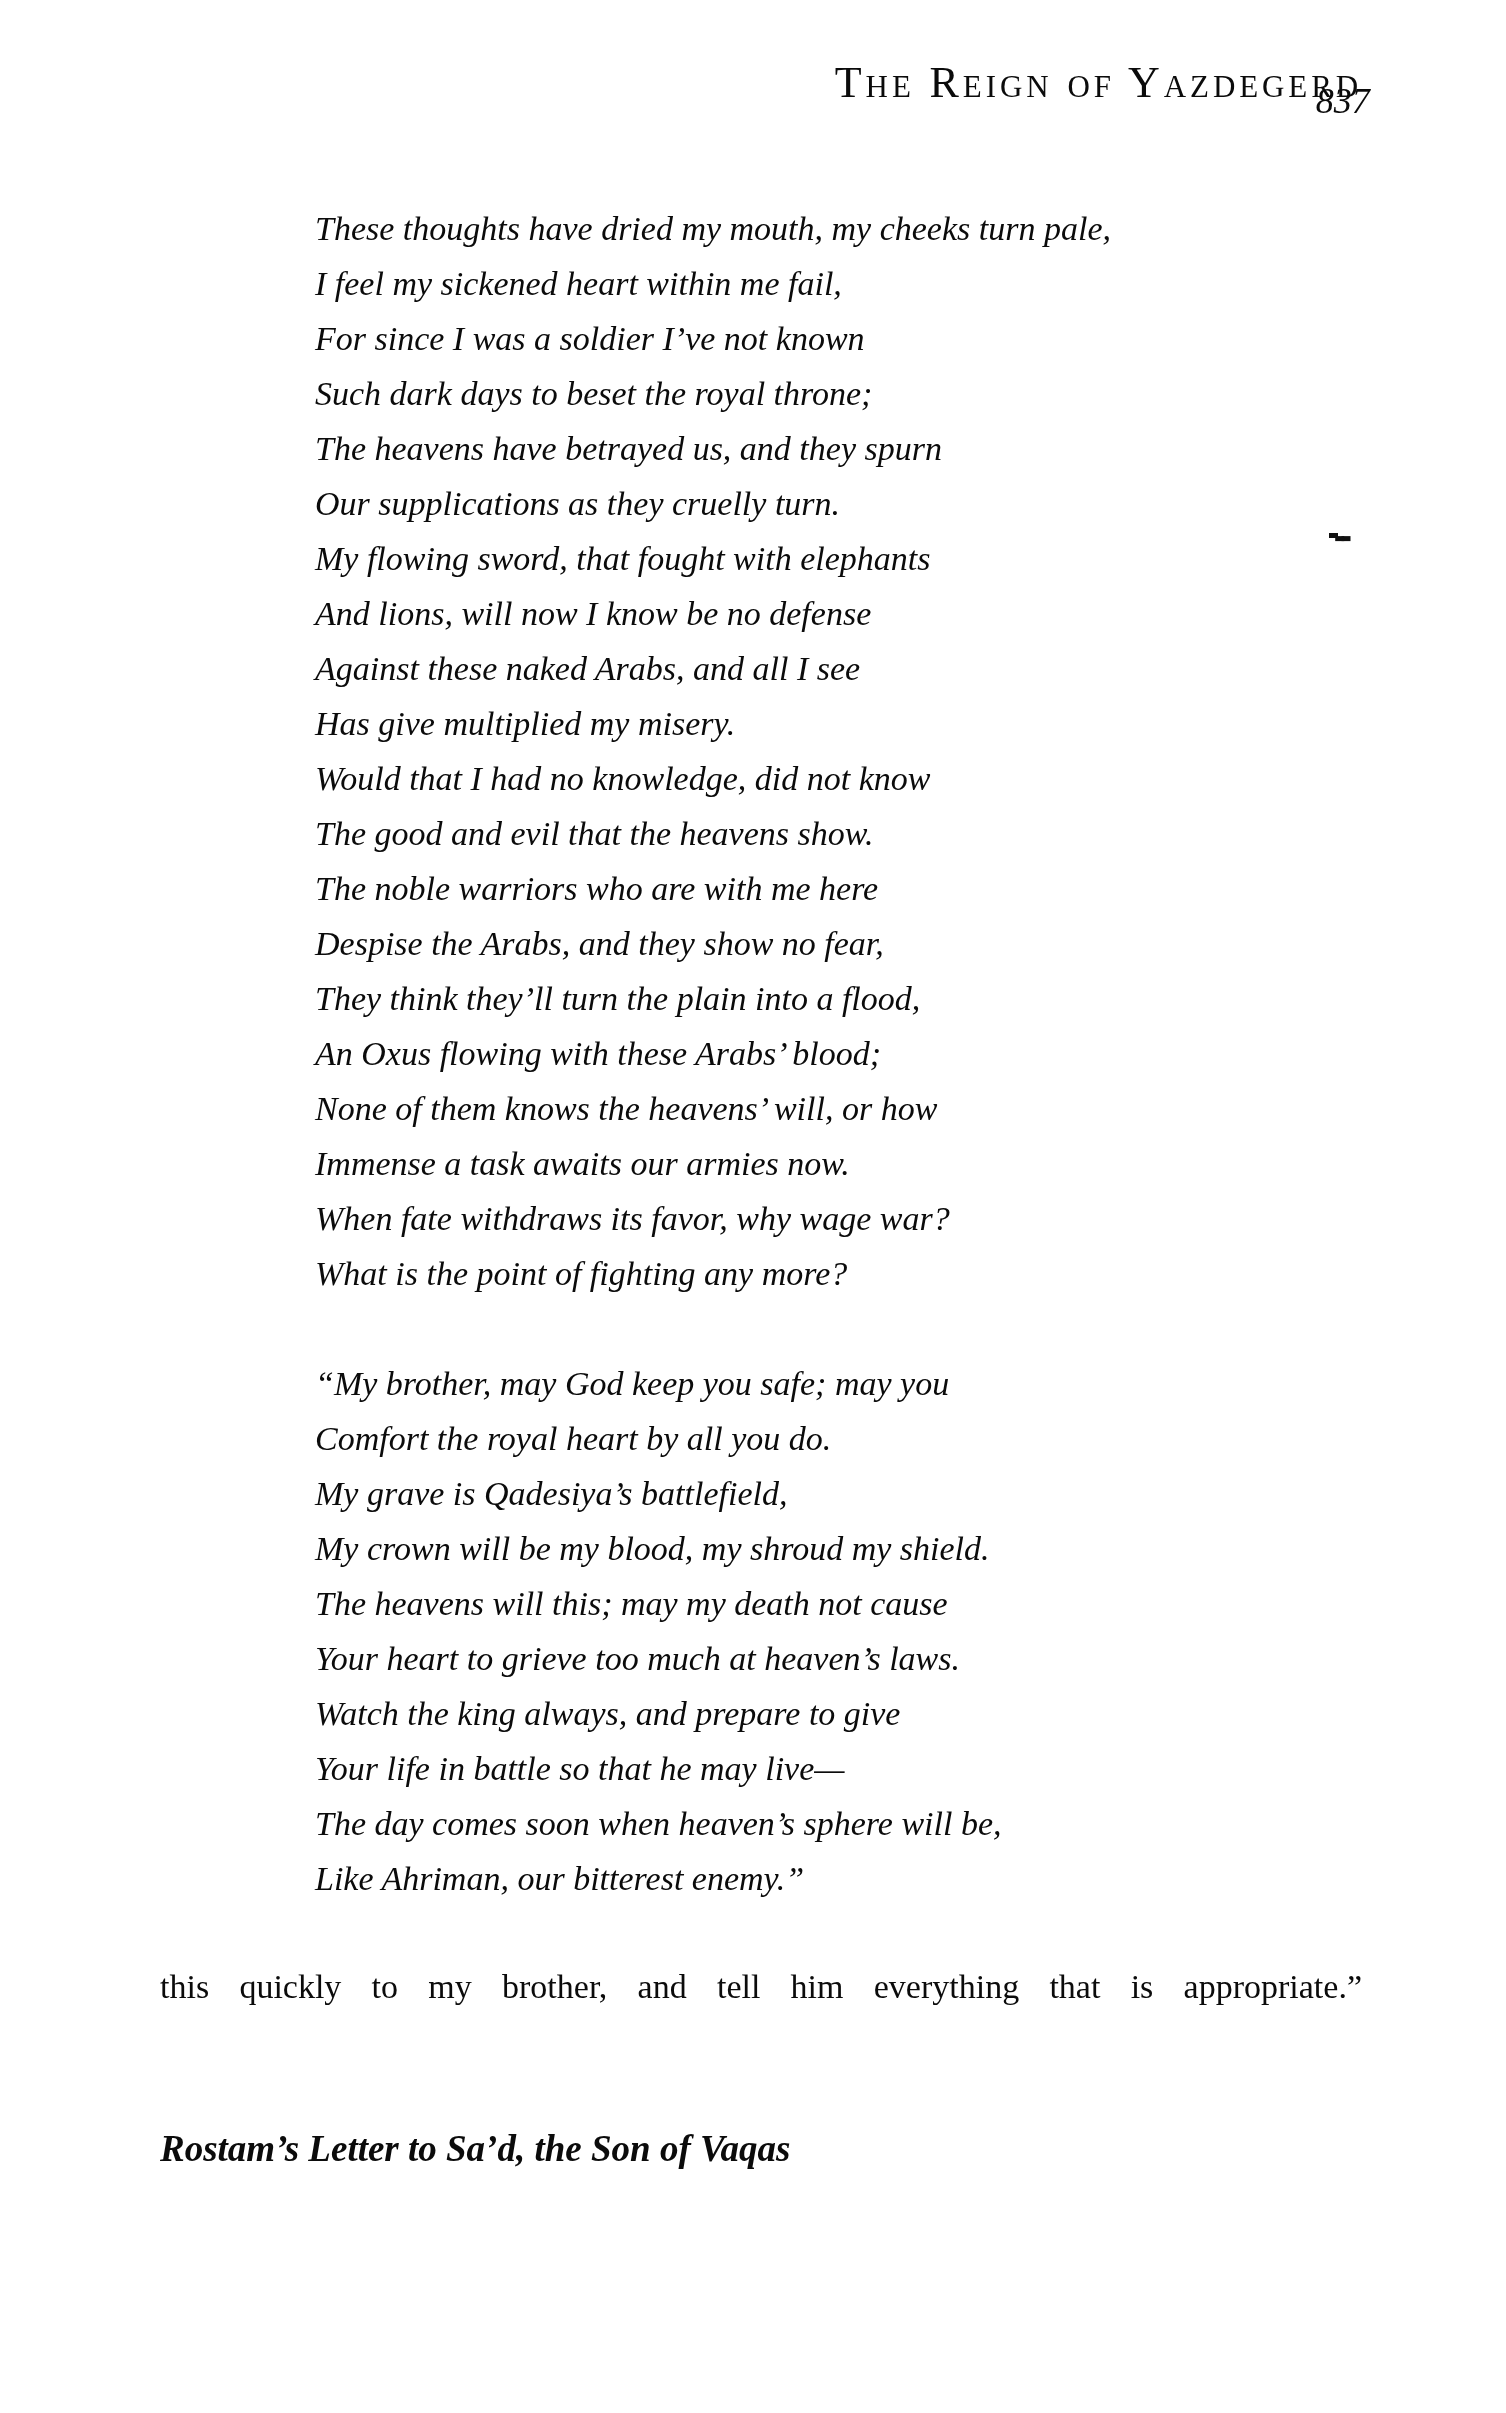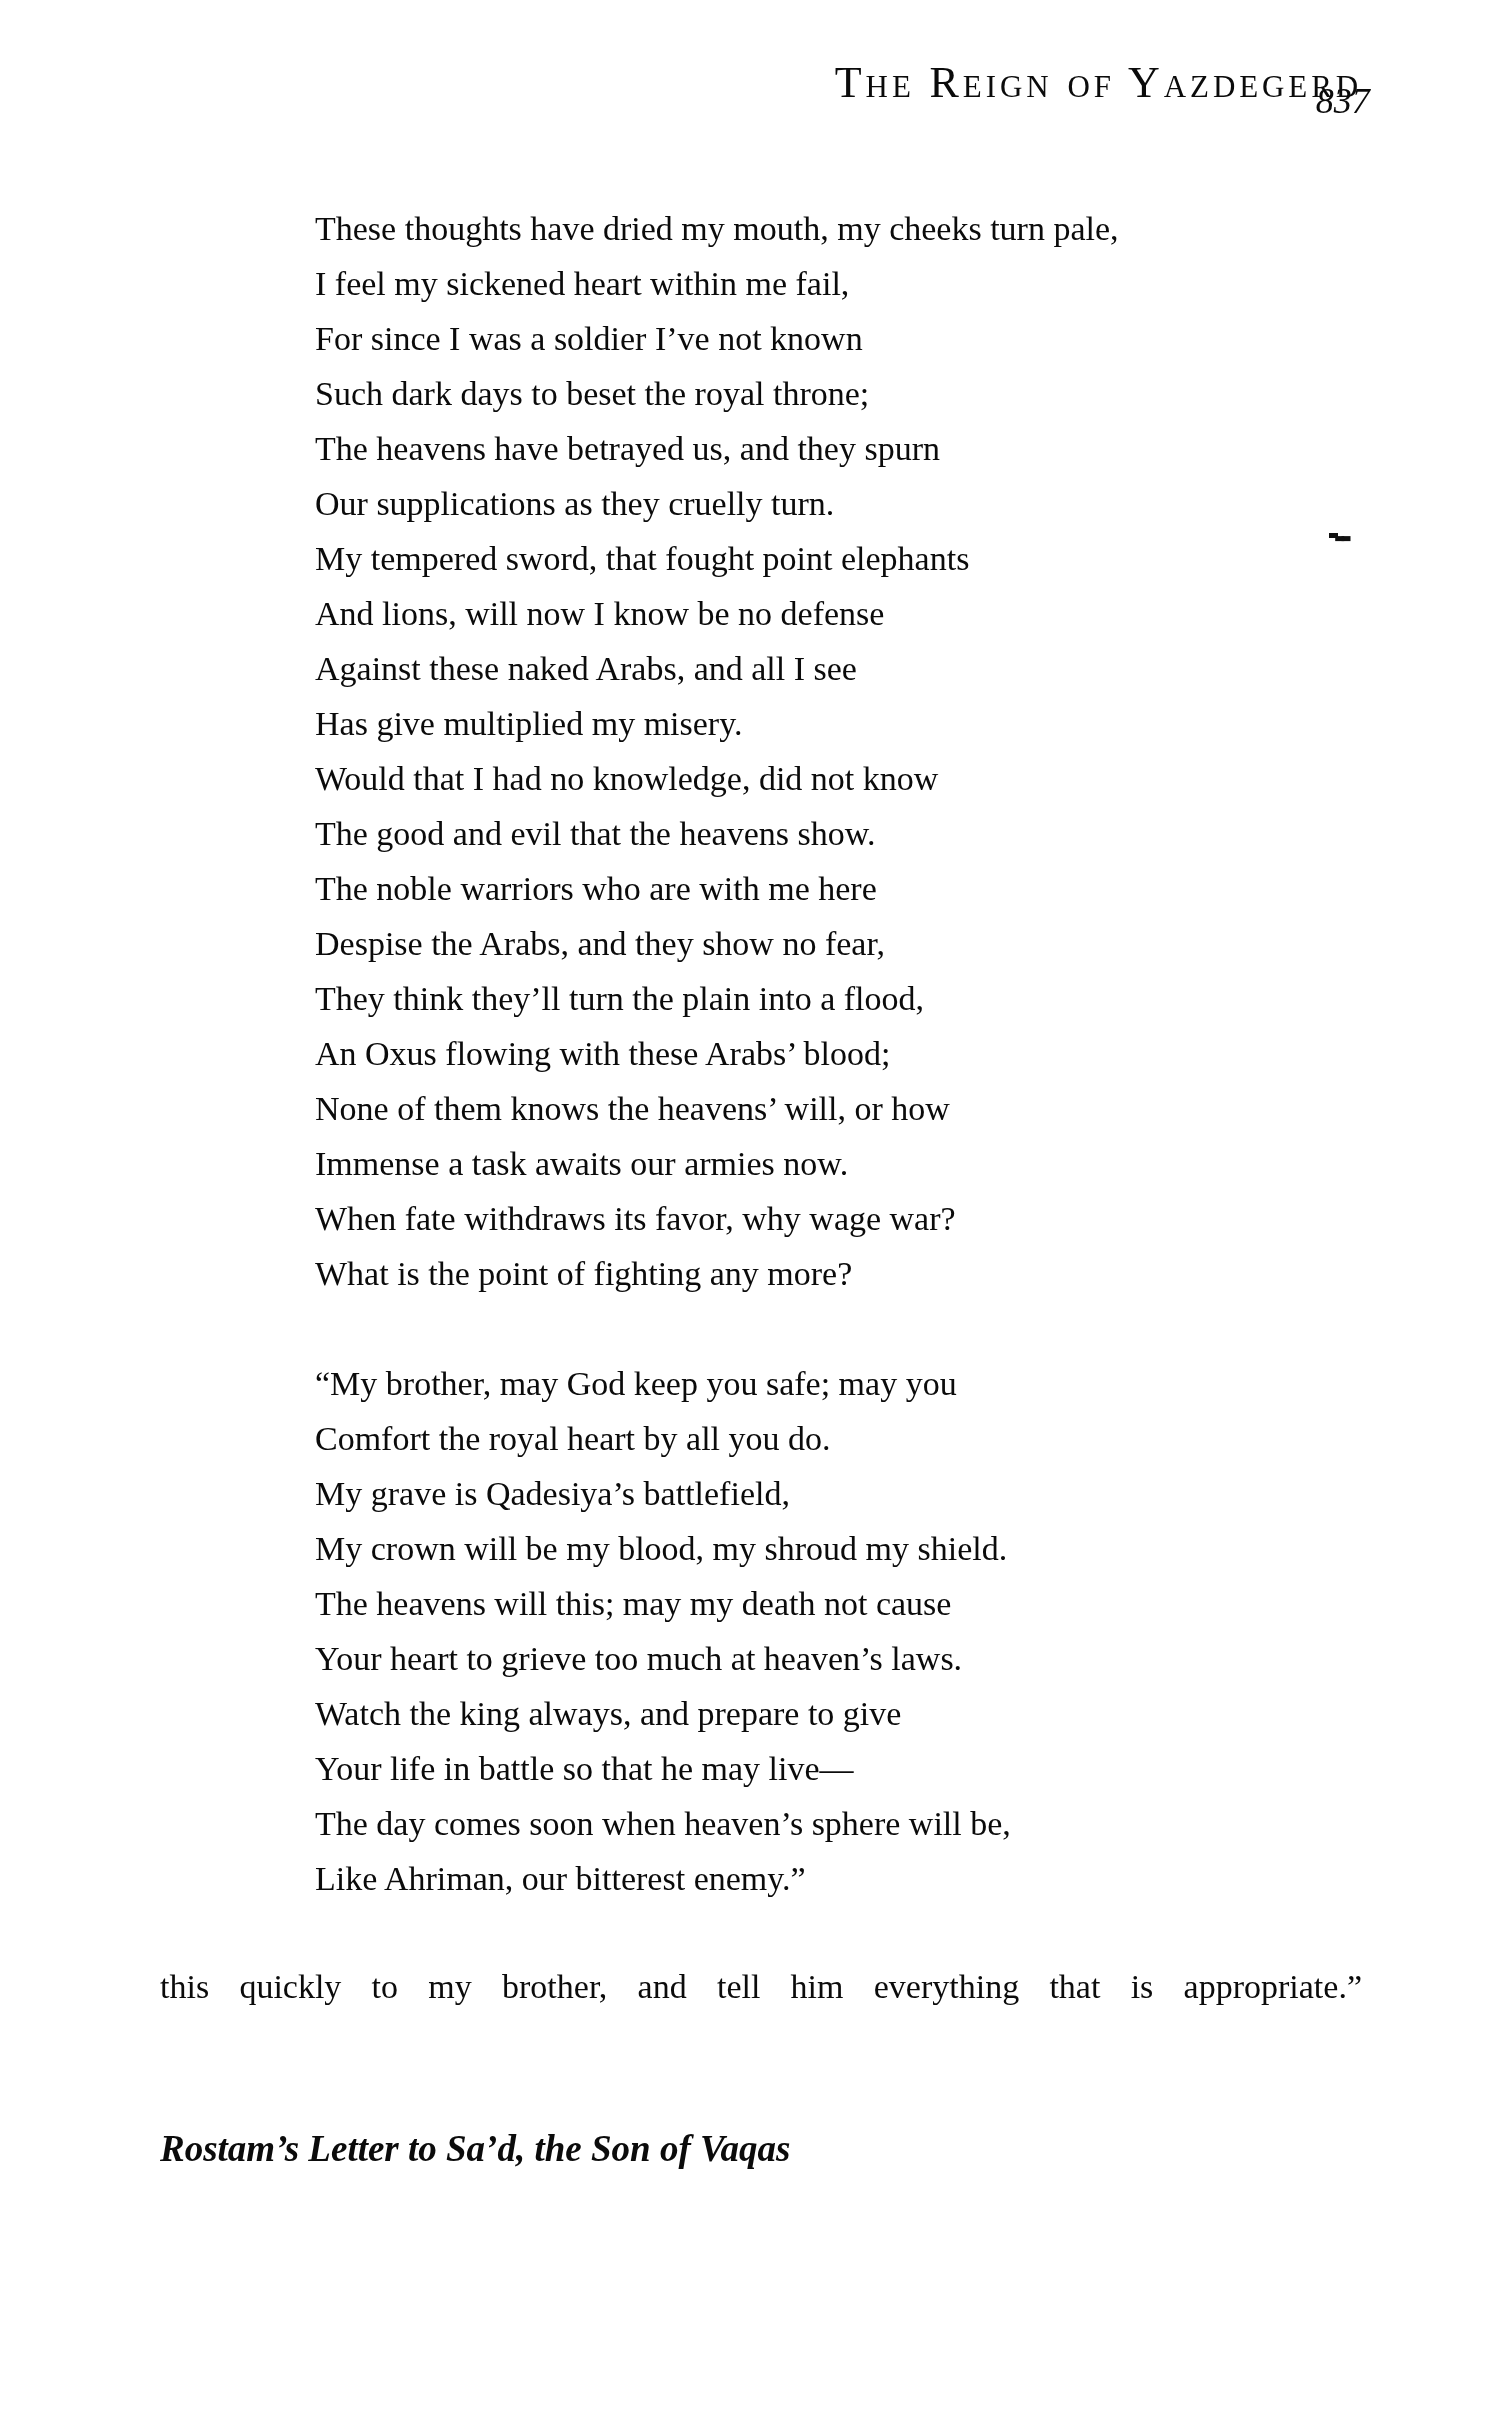--- a/index.html
+++ b/index.html
@@ -47,20 +47,21 @@
   }
 
   
   .poem {
     position: absolute;
     left: 315px;
     top: 201px;
     width: 1038px;
   }
   .poem-line {
+    font-style: italic;
     font-size: 34px;
     line-height: 55px;
     height: 55px;
     white-space: nowrap;
   }
   .stanza-break {
     height: 55px;
   }
 
   
@@ -115,21 +116,21 @@
 
   <div class="ink-mark"></div>
 
   <div class="poem">
     <div class="poem-line">These thoughts have dried my mouth, my cheeks turn pale,</div>
     <div class="poem-line">I feel my sickened heart within me fail,</div>
     <div class="poem-line">For since I was a soldier I’ve not known</div>
     <div class="poem-line">Such dark days to beset the royal throne;</div>
     <div class="poem-line">The heavens have betrayed us, and they spurn</div>
     <div class="poem-line">Our supplications as they cruelly turn.</div>
-    <div class="poem-line">My tempered sword, that fought point elephants</div>
+    <div class="poem-line">My flowing sword, that fought with elephants</div>
     <div class="poem-line">And lions, will now I know be no defense</div>
     <div class="poem-line">Against these naked Arabs, and all I see</div>
     <div class="poem-line">Has give multiplied my misery.</div>
     <div class="poem-line">Would that I had no knowledge, did not know</div>
     <div class="poem-line">The good and evil that the heavens show.</div>
     <div class="poem-line">The noble warriors who are with me here</div>
     <div class="poem-line">Despise the Arabs, and they show no fear,</div>
     <div class="poem-line">They think they’ll turn the plain into a flood,</div>
     <div class="poem-line">An Oxus flowing with these Arabs’ blood;</div>
     <div class="poem-line">None of them knows the heavens’ will, or how</div>

